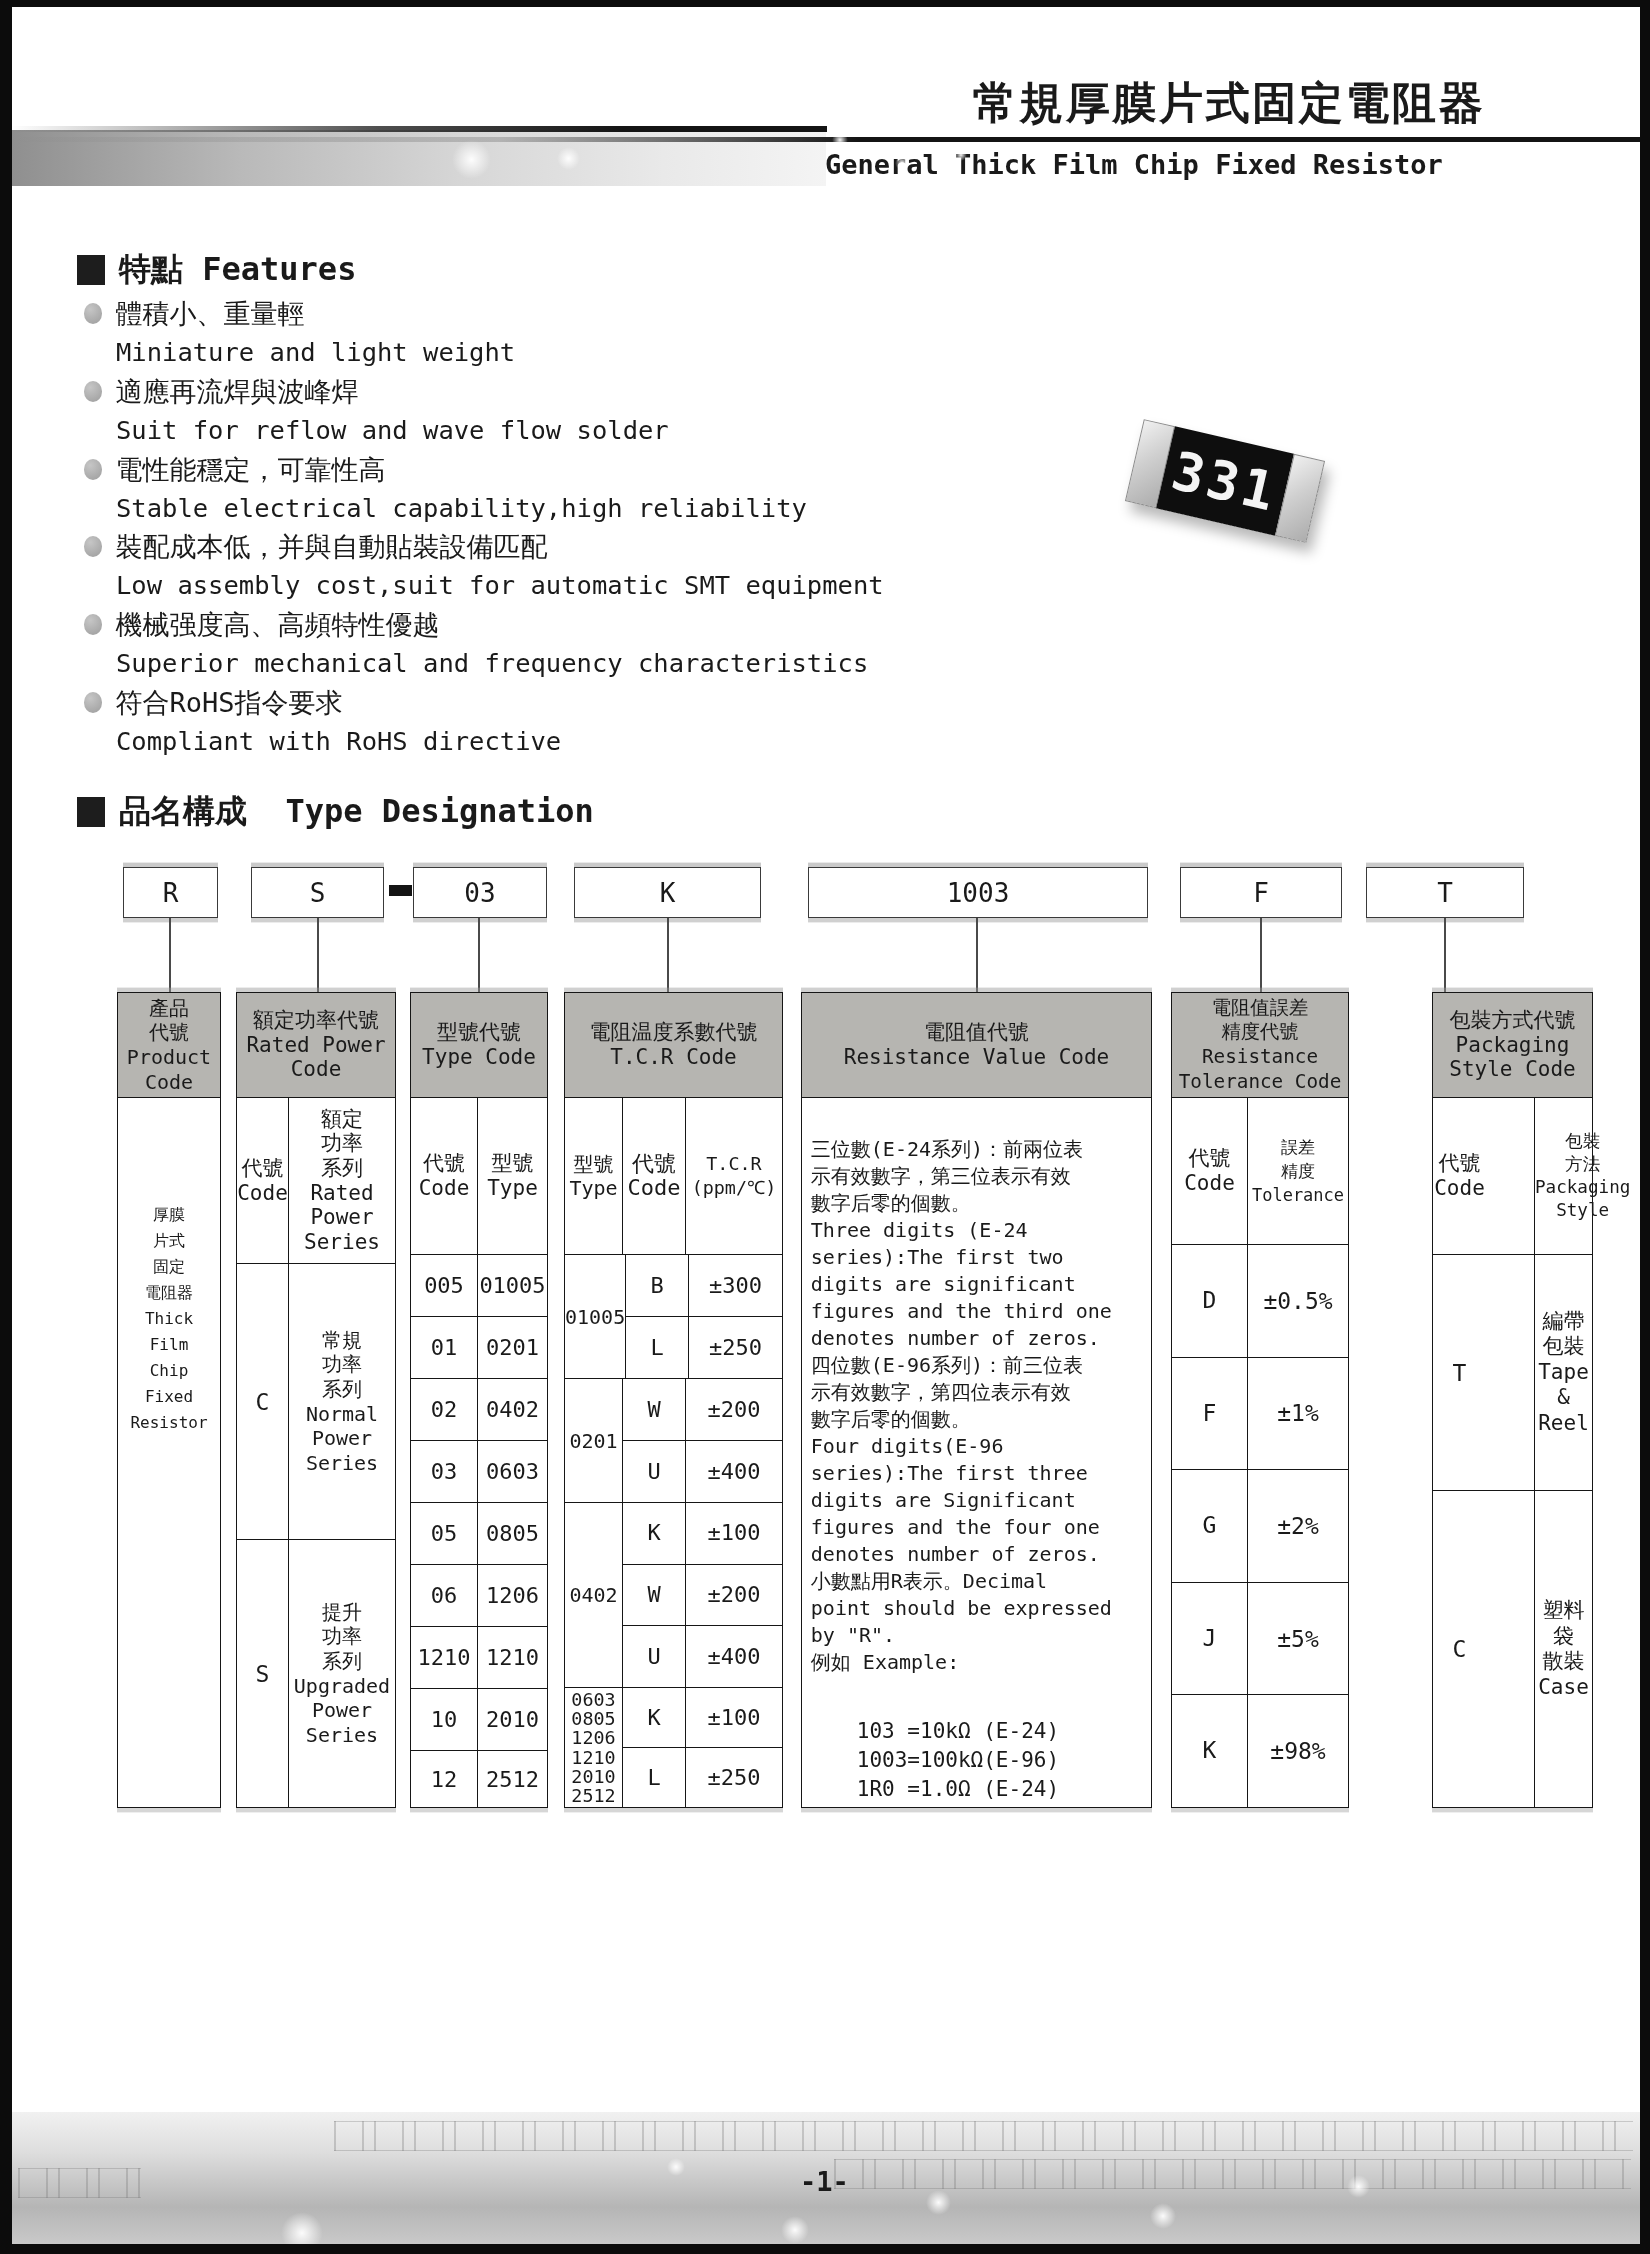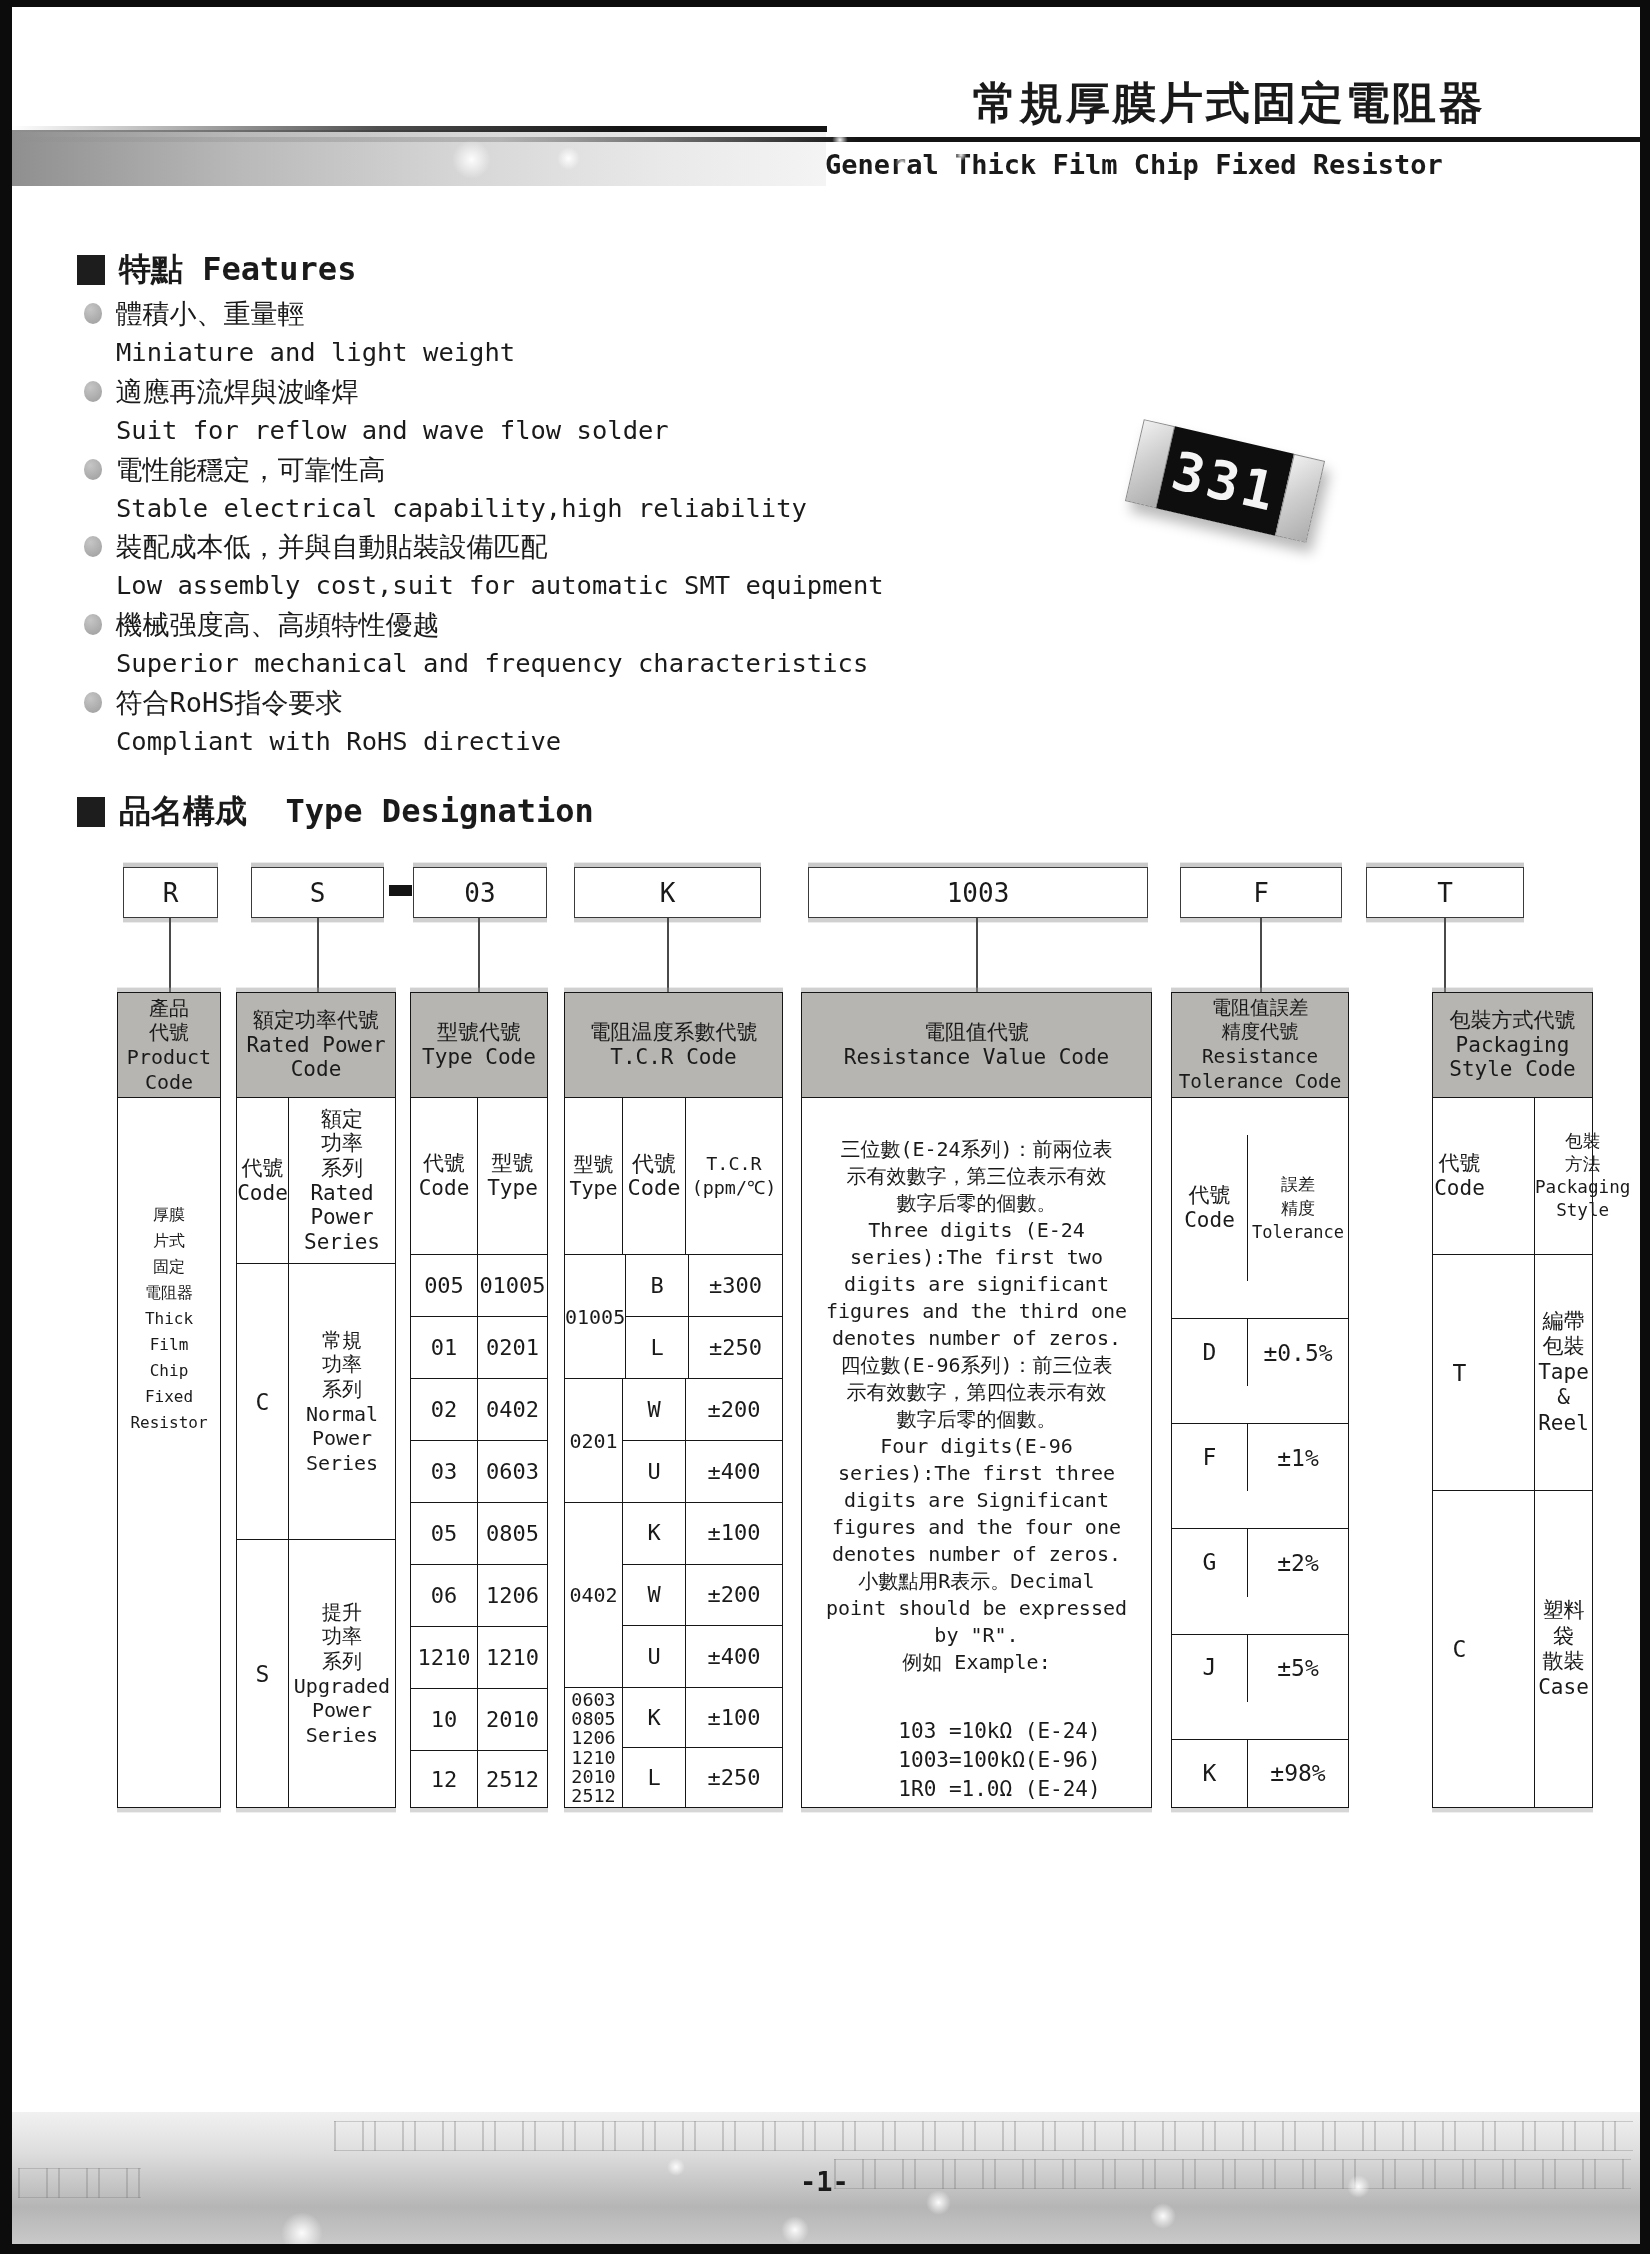--- a/index.html
+++ b/index.html
@@ -86,21 +86,21 @@
   .c4-v{flex:1;font-size:22px;line-height:24px;}
   .c4-sub .c4-v{font-size:18.4px;}
   .c4-g1{flex:0 0 123px;}
   .c4-g2{flex:0 0 123px;}
   .c4-g3{flex:0 0 184px;}
   .c4-g4{flex:1;}
   .c4-right{flex:1;display:flex;flex-direction:column;}
   .c4-right .row{flex:1;}
   .c4-small{font-size:18.4px;line-height:19.3px;}
 
-  .c5-body{flex:1;padding:10.5px 8.8px;text-align:center;font-size:20px;line-height:27px;white-space:pre-line;}
+  .c5-body{flex:1;padding:10.5px 8.8px;text-align:left;font-size:20px;line-height:27px;white-space:pre-line;}
   .c5-ex{margin-top:14px;padding-left:46px;white-space:pre;font-size:21px;line-height:29px;}
 
   .c6-sub{flex:0 0 146px;}
   .c6-row{flex:1;}
   .c6-a{flex:0 0 75px;font-size:23px;line-height:25.5px;}
   .c6-b{flex:1;font-size:23px;}
   .c6-sub .c6-a{font-size:21px;line-height:24.6px;}
   .c6-sub .c6-b{font-size:17px;line-height:24px;}
 
   .c7-sub{flex:0 0 156px;}
@@ -412,21 +412,21 @@
 小數點用R表示。Decimal
 point should be expressed
 by "R".
 例如 Example:</div>
       <div class="c5-ex">103 =10kΩ (E-24)
 1003=100kΩ(E-96)
 1R0 =1.0Ω (E-24)</div>
     </div>
   </div>
 
-  <div class="col" style="left:1171px;width:178px;gap:37px;">
+  <div class="col" style="left:1171px;width:178px;">
     <div class="colhead" style="font-size:19.3px;">電阻值誤差
 精度代號
 Resistance
 Tolerance Code</div>
     <div class="row c6-sub">
       <div class="cell c6-a">代號
 Code</div>
       <div class="cell c6-b cl">誤差
 精度
 Tolerance</div>

